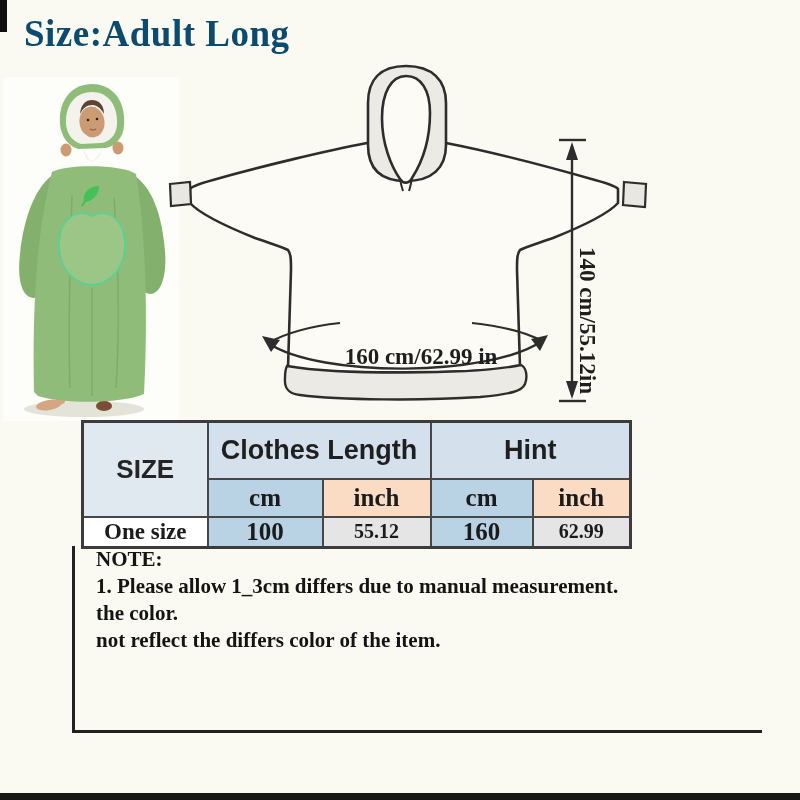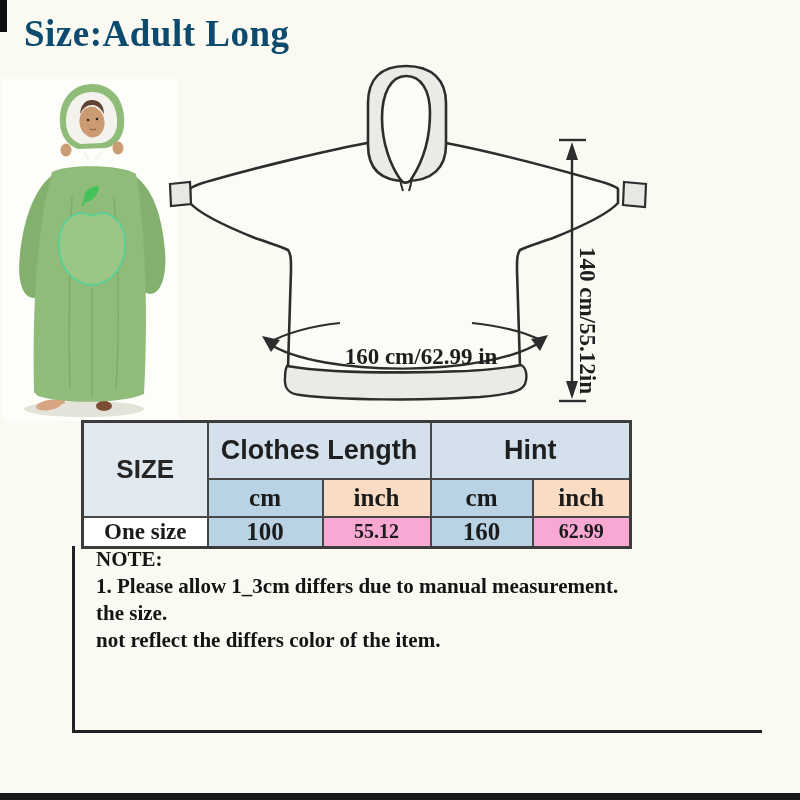--- a/index.html
+++ b/index.html
@@ -26,21 +26,21 @@
   .size-table th,.size-table td{border:2px solid #474747;text-align:center;vertical-align:middle;padding:0;}
   .size-table .r1{height:57px;}
   .size-table .r2{height:38px;}
   .size-table .r3{height:30px;}
   .cell-sizehead{background:#e0e9f0;font-family:"Liberation Sans",sans-serif;font-weight:700;font-size:26px;color:#252525;}
   .cell-groupblue{background:#d4e1ec;font-family:"Liberation Sans",sans-serif;font-weight:600;font-size:27px;color:#1f1f1f;}
   .cell-cm{background:#b9d2e4;font-weight:bold;font-size:25px;}
   .cell-inch{background:#f9dcc3;font-weight:bold;font-size:25px;}
   .cell-onesize{background:#ffffff;font-weight:bold;font-size:23px;}
   .val-cm{background:#b9d2e4;font-weight:bold;font-size:25px;}
-  .val-inch{background:#f9a8d4;font-weight:bold;font-size:20px;}
+  .val-inch{background:#e5e5e5;font-weight:bold;font-size:20px;}
 
   
   .notes-box{position:absolute;left:72px;top:546px;width:690px;height:187px;
     border-left:3px solid #212121;border-bottom:3px solid #212121;
     font-family:"Liberation Serif",serif;font-weight:bold;color:#141414;
     font-size:21px;line-height:27px;padding-left:21px;box-sizing:border-box;}
   .note-line{white-space:nowrap;}
 </style>
 </head>
 <body>
@@ -168,17 +168,17 @@
       <td class="val-inch">55.12</td>
       <td class="val-cm">160</td>
       <td class="val-inch">62.99</td>
     </tr>
   </tbody>
     </table>
 
   <div class="notes-box">
     <div class="note-line">NOTE:</div>
     <div class="note-line">1. Please allow 1_3cm differs due to manual measurement.</div>
-    <div class="note-line">the size.</div>
+    <div class="note-line">the color.</div>
     <div class="note-line">not reflect the differs color of the item.</div>
   </div>
 
 </div>
 
 </body></html>

